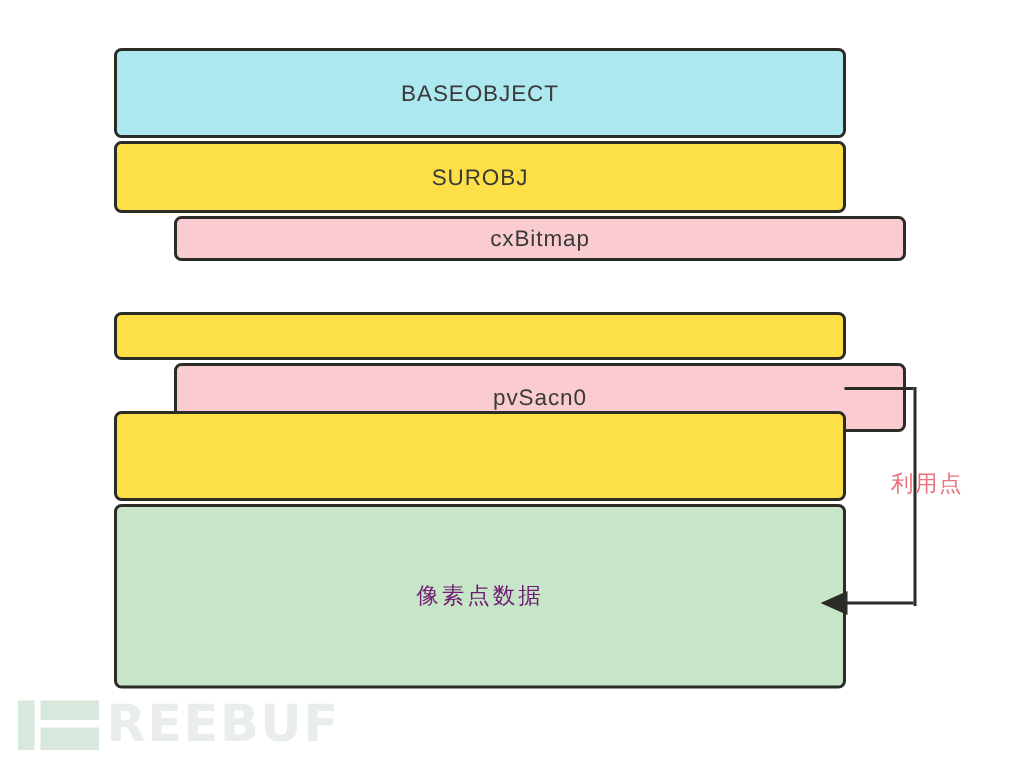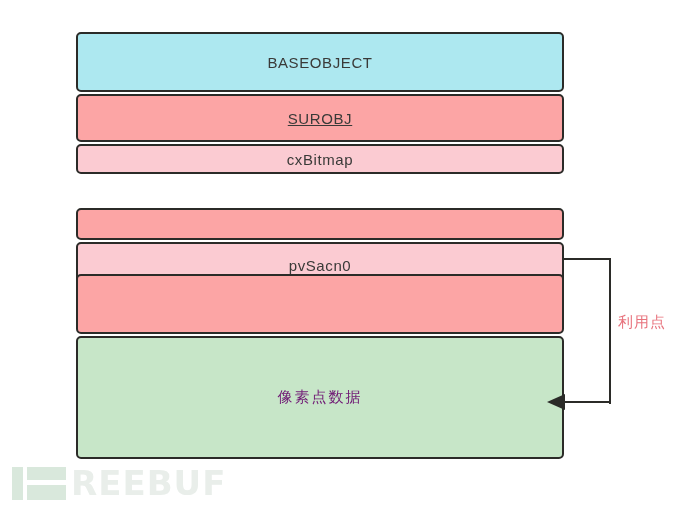--- a/index.html
+++ b/index.html
@@ -46,22 +46,22 @@
     letter-spacing: 0.6px;
   }
 
   .row-label {
     font-size: 15px;
     line-height: 1;
     white-space: nowrap;
   }
 
   .row.cyan   { background: #ade8f0; }
-  .row.yellow { background: #fca5a5; text-decoration: underline; }
-  .row.pink   { background: #fbcbd2; }
+  .row.yellow { background: #fde047; }
+  .row.pink   { background: #fbcbd2; margin-left: 40px; }
   .row.green  { background: #c7e6c8; }
 
   .row.cjk .row-label {
     font-family: "DejaVu Sans", "Liberation Sans", sans-serif;
     font-size: 15px;
     letter-spacing: 2px;
     color: #701a75;
   }
 
   
@@ -96,21 +96,21 @@
     top: 136px;
     width: 0;
     height: 0;
     border-top: 8px solid transparent;
     border-bottom: 8px solid transparent;
     border-right: 18px solid #2b2b28;
   }
 
   .annot-text {
     position: absolute;
-    left: 618px;
+    left: 594px;
     top: 313px;
     font-family: "DejaVu Sans", "Liberation Sans", sans-serif;
     font-size: 15px;
     letter-spacing: 1px;
     color: #e8737d;
     white-space: nowrap;
   }
 
   
   .watermark {

